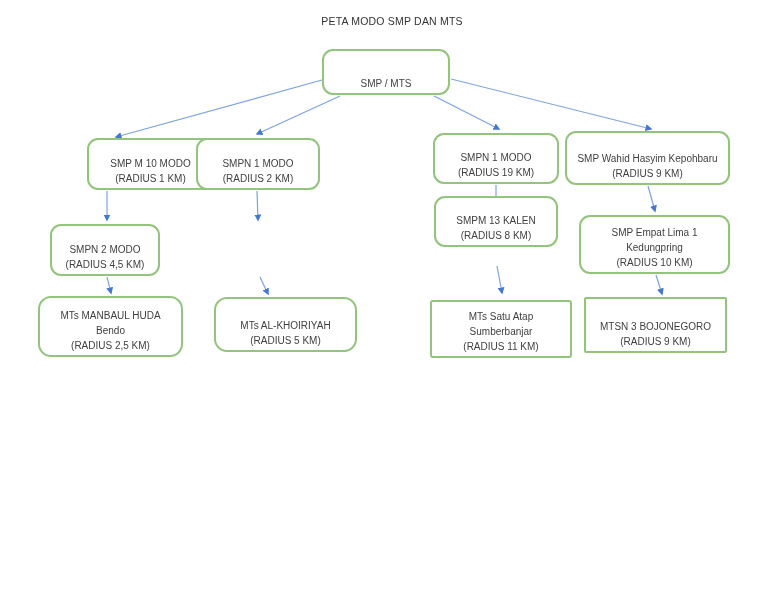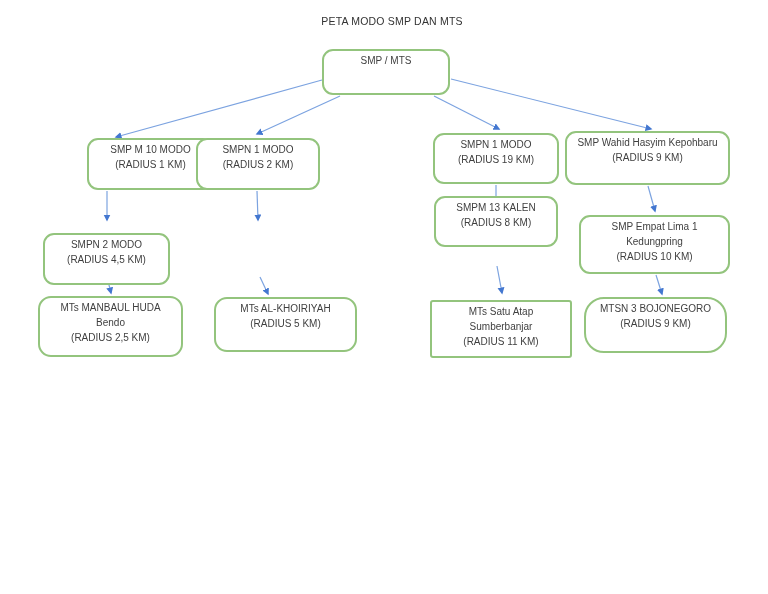--- a/index.html
+++ b/index.html
@@ -37,21 +37,21 @@
   }
   .arrowhead-shape{ fill:var(--arrowhead); }
   .node{
     position:absolute;
     box-sizing:border-box;
     border:2px solid var(--box-border);
     border-radius:11px;
     background:#ffffff;
     display:flex;
     flex-direction:column;
-    justify-content:flex-start;
+    justify-content:flex-end;
     align-items:center;
     text-align:center;
     color:var(--text);
     font-size:10px;
     line-height:15px;
     padding:2px 4px;
   }
 </style>
 </head>
 <body>
@@ -94,21 +94,21 @@
   </div>
   <div class="node" style="left:433px;top:133px;width:126px;height:51px;">
     <div>SMPN 1 MODO</div>
     <div>(RADIUS 19 KM)</div>
   </div>
   <div class="node" style="left:565px;top:131px;width:165px;height:54px;">
     <div>SMP Wahid Hasyim Kepohbaru</div>
     <div>(RADIUS 9 KM)</div>
   </div>
 
-  <div class="node" style="left:43px;top:224px;width:127px;height:52px;margin-top:9px;">
+  <div class="node" style="left:50px;top:224px;width:110px;height:52px;">
     <div>SMPN 2 MODO</div>
     <div>(RADIUS 4,5 KM)</div>
   </div>
   <div class="node" style="left:434px;top:196px;width:124px;height:51px;">
     <div>SMPM 13 KALEN</div>
     <div>(RADIUS 8 KM)</div>
   </div>
   <div class="node" style="left:579px;top:215px;width:151px;height:59px;">
     <div>SMP Empat Lima 1</div>
     <div>Kedungpring</div>
@@ -122,18 +122,18 @@
   </div>
   <div class="node" style="left:200px;top:297px;width:143px;height:55px;border-radius:13px;margin-left:14px;">
     <div>MTs AL-KHOIRIYAH</div>
     <div>(RADIUS 5 KM)</div>
   </div>
   <div class="node" style="left:430px;top:300px;width:142px;height:58px;border-radius:3px;">
     <div>MTs Satu Atap</div>
     <div>Sumberbanjar</div>
     <div>(RADIUS 11 KM)</div>
   </div>
-  <div class="node" style="left:584px;top:297px;width:143px;height:56px;border-radius:20px;">
+  <div class="node" style="left:584px;top:297px;width:143px;height:56px;border-radius:2px;">
     <div>MTSN 3 BOJONEGORO</div>
     <div>(RADIUS 9  KM)</div>
   </div>
 
 </div>
 
 </body></html>

